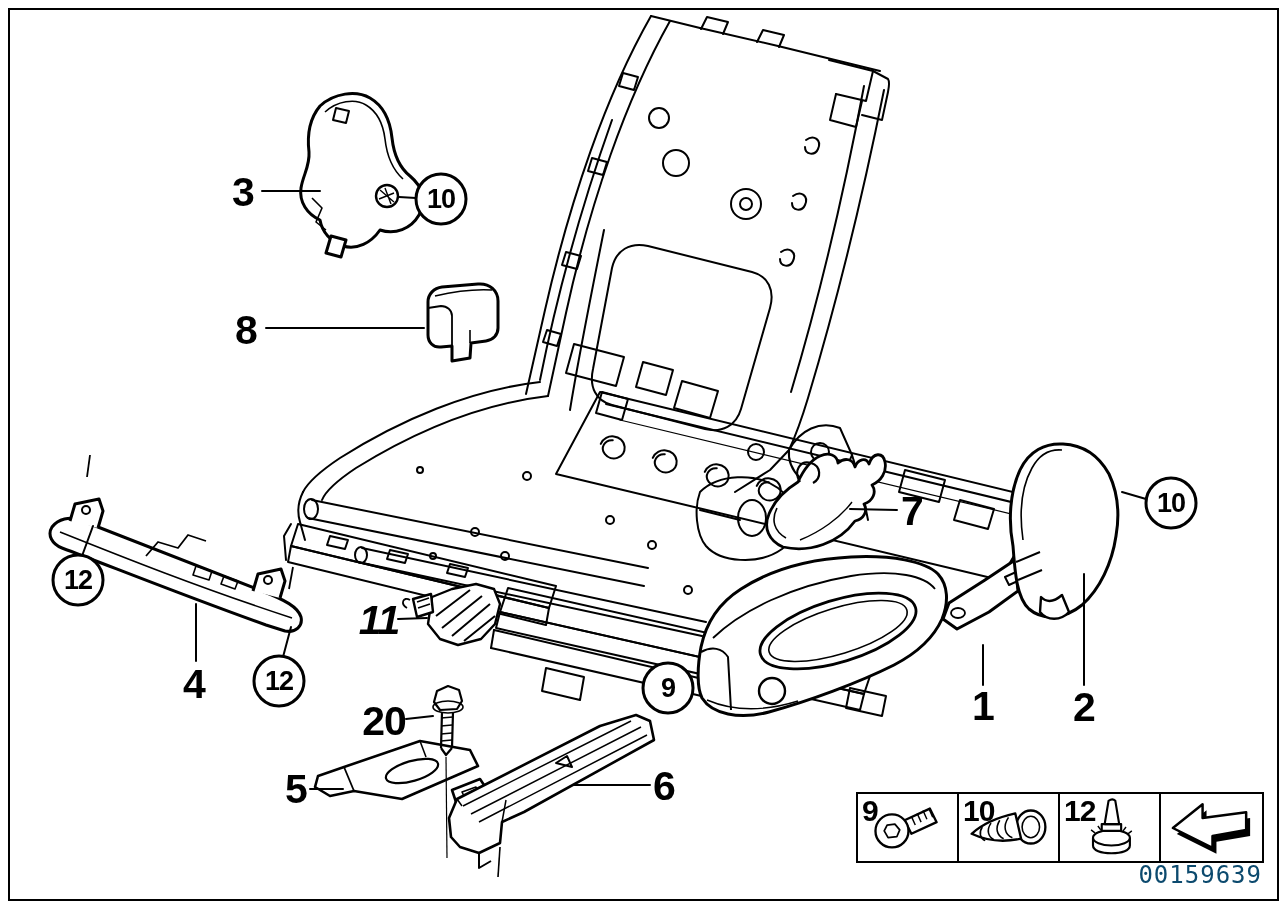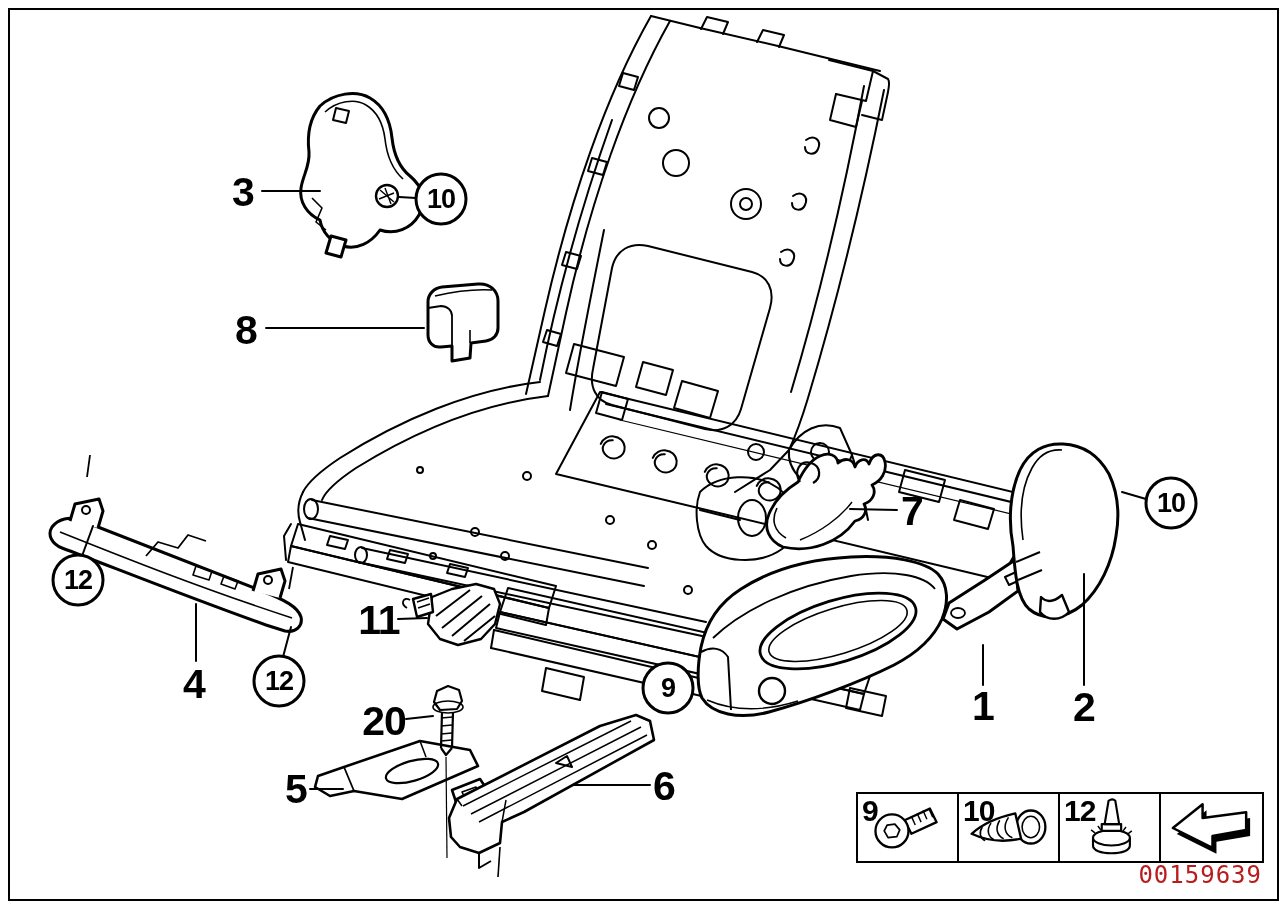--- a/index.html
+++ b/index.html
@@ -18,21 +18,21 @@
 
   .legend { position:absolute; left:856px; top:792px; width:408px; height:71px;
             border:2px solid #000; box-sizing:border-box; display:flex; background:#fff; }
   .legend-cell { width:25%; position:relative; border-right:2px solid #000; box-sizing:border-box; }
   .legend-cell:last-child { border-right:none; }
   .legend-num { position:absolute; left:4px; top:0px; font-weight:bold; font-size:30px;
                 color:#000; line-height:1.1; letter-spacing:-1px; }
   .legend-cell svg { position:absolute; left:0; top:0; width:100%; height:100%; }
 
   .part-number { position:absolute; left:1062px; top:861px; width:200px; text-align:right;
-                 font-family:"DejaVu Sans Mono", monospace; font-size:24px; color:#b91c1c;
+                 font-family:"DejaVu Sans Mono", monospace; font-size:24px; color:#0c4a6e;
                  letter-spacing:1px; }
 </style>
 </head>
 <body>
 
 <div class="stage">
 
   <div class="frame-border"></div>
 
   <svg class="art" width="1287" height="910" viewBox="0 0 1287 910">
@@ -241,21 +241,21 @@
       <path d="M1146,499 L1122,492"></path>
     </g>
   </svg>
 
   <div class="callout" style="left:243px; top:192px;">3</div>
   <div class="callout circled" style="left:441px; top:199px;">10</div>
   <div class="callout" style="left:246px; top:330px;">8</div>
   <div class="callout circled" style="left:78px; top:580px;">12</div>
   <div class="callout" style="left:194px; top:684px;">4</div>
   <div class="callout circled" style="left:279px; top:681px;">12</div>
-  <div class="callout" style="left:379px; top:620px;">11</div>
+  <div class="callout" style="left:379px; top:620px;font-style:italic;">11</div>
   <div class="callout" style="left:384px; top:721px;">20</div>
   <div class="callout" style="left:296px; top:789px;">5</div>
   <div class="callout" style="left:664px; top:786px;">6</div>
   <div class="callout" style="left:912px; top:511px;">7</div>
   <div class="callout circled" style="left:668px; top:688px;">9</div>
   <div class="callout" style="left:983px; top:706px;">1</div>
   <div class="callout" style="left:1084px; top:707px;">2</div>
   <div class="callout circled" style="left:1171px; top:503px;">10</div>
 
   <div class="legend">

